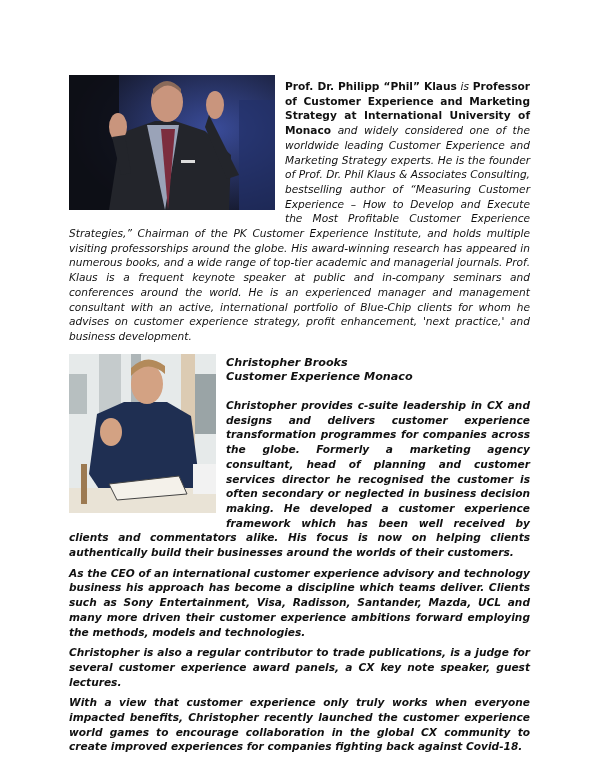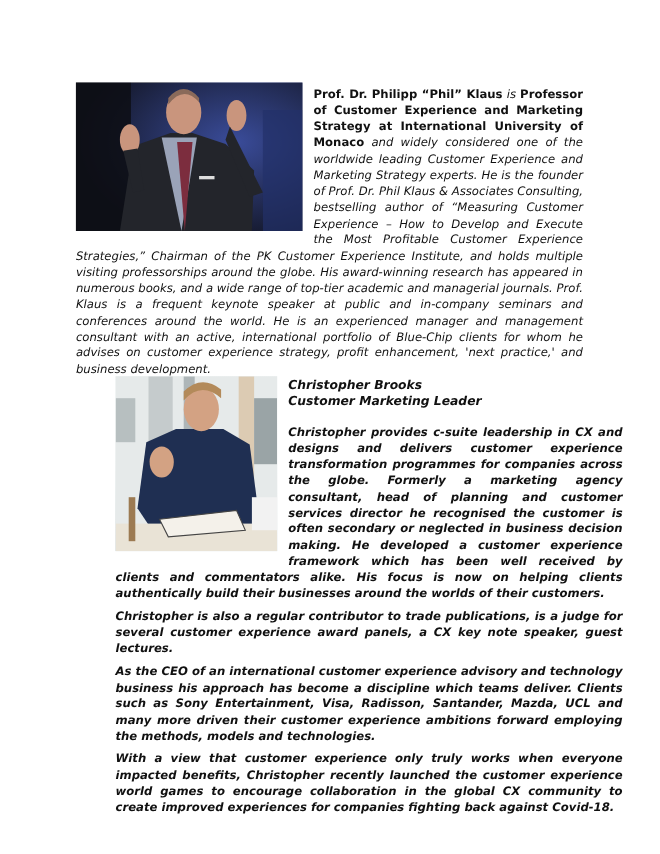--- a/index.html
+++ b/index.html
@@ -3,21 +3,21 @@
 <meta charset="utf-8">
 <style>
   html, body { margin: 0; padding: 0; background: #ffffff; }
   body { width: 600px; height: 776px; position: relative; overflow: hidden;
          font-family: "DejaVu Sans", sans-serif; color: #111; }
   .page { position: absolute; left: 0; top: 0; width: 600px; height: 640px; background: #fff; }
   .bio { position: absolute; left: 69px; width: 461px; font-size: 10.6px; line-height: 14.7px;
          text-align: justify; font-style: italic; }
   .bio p { margin: 0; font-weight: bold; }
   .bio1 { top: 79px; }
-  .bio2 { top: 344px; margin-left: 36px; }
+  .bio2 { top: 356px; }
   .photo { float: left; margin-right: 10px; position: relative; overflow: hidden; }
   .photo1 { width: 206px; height: 135px; margin-bottom: 3px; margin-top: -4px;
             background: linear-gradient(90deg, #0f1016 0%, #151826 35%, #1f2a5a 60%, #2a3a7a 80%, #1c2550 100%); }
   .photo2 { width: 147px; height: 159px; margin-bottom: 3px; margin-top: -2px;
             background: linear-gradient(180deg, #e8ecec 0%, #dfe6e6 50%, #c8d0d0 100%); }
   .b { font-weight: bold; font-style: normal; }
   .heading { font-weight: bold; font-style: italic; font-size: 11.2px; line-height: 14px; }
   .gap { height: 14px; }
   .para-gap { margin-top: 6px !important; }
   .clear { clear: both; }
@@ -68,22 +68,22 @@
         <ellipse cx="78" cy="30" rx="16" ry="20" fill="#d3a283"></ellipse>
         <path d="M62 22 Q78 4 96 20 L96 12 Q78 -2 62 14 Z" fill="#b38a5a"></path>
         <ellipse cx="42" cy="78" rx="11" ry="14" fill="#d3a283"></ellipse>
         <rect x="0" y="134" width="147" height="25" fill="#e9e3d6"></rect>
         <path d="M40 130 L110 122 L118 140 L48 146 Z" fill="#f4f1ea" stroke="#444" stroke-width="1"></path>
         <rect x="124" y="110" width="23" height="30" fill="#f2f2f2"></rect>
         <rect x="12" y="110" width="6" height="40" fill="#9c7a52"></rect>
       </svg>
     </div>
     <div class="heading">Christopher Brooks</div>
-    <div class="heading">Customer Marketing Leader</div>
+    <div class="heading">Customer Experience Monaco</div>
     <div class="gap"></div>
     <p>Christopher provides c-suite leadership in CX and designs and delivers customer experience transformation programmes for companies across the globe. Formerly a marketing agency consultant, head of planning and customer services director he recognised the customer is often secondary or neglected in business decision making. He developed a customer experience framework which has been well received by clients and commentators alike. His focus is now on helping clients authentically build their businesses around the worlds of their customers.</p>
+    <p class="para-gap">As the CEO of an international customer experience advisory and technology business his approach has become a discipline which teams deliver. Clients such as Sony Entertainment, Visa, Radisson, Santander, Mazda, UCL and many more driven their customer experience ambitions forward employing the methods, models and technologies.</p>
     <p class="para-gap">Christopher is also a regular contributor to trade publications, is a judge for several customer experience award panels, a CX key note speaker, guest lectures.</p>
-    <p class="para-gap">As the CEO of an international customer experience advisory and technology business his approach has become a discipline which teams deliver. Clients such as Sony Entertainment, Visa, Radisson, Santander, Mazda, UCL and many more driven their customer experience ambitions forward employing the methods, models and technologies.</p>
     <p class="para-gap">With a view that customer experience only truly works when everyone impacted benefits, Christopher recently launched the customer experience world games to encourage collaboration in the global CX community to create improved experiences for companies fighting back against Covid-18.</p>
     <div class="clear"></div>
   </div>
 
 </div>
 
 </body></html>

